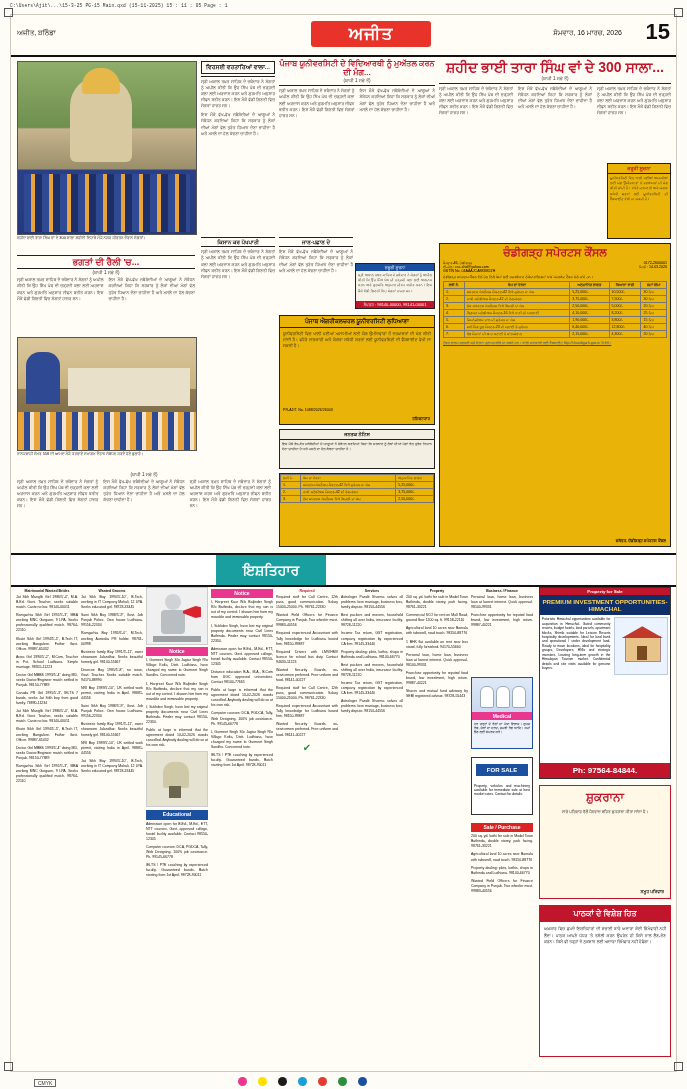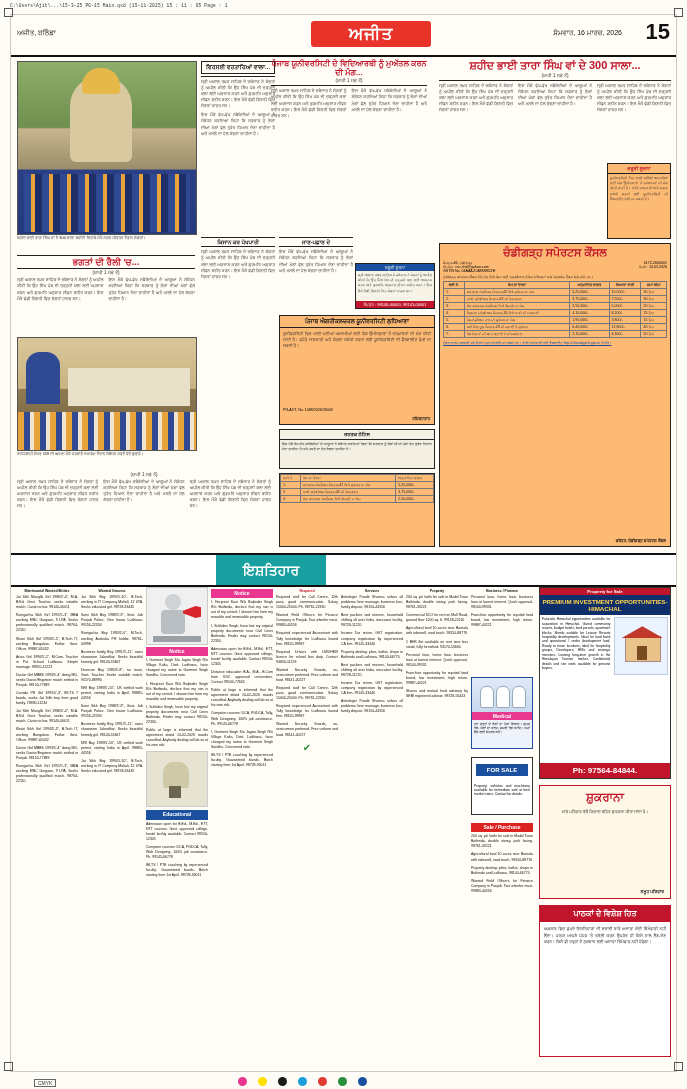--- a/index.html
+++ b/index.html
@@ -31,21 +31,21 @@
   .col{position:absolute;box-sizing:border-box;overflow:hidden;}
   .hl{font-weight:bold;color:#c0152a;text-align:center;line-height:1.15;}
   .hl.blk{color:#111;}
   .sub{font-size:4.6px;text-align:center;color:#333;margin-top:1px;}
   .body{font-size:4.2px;line-height:1.45;text-align:justify;color:#222;}
   .rule{border-top:1px solid #222;margin:2px 0;}
   
   .photo{position:absolute;background:#6c7f55;border:1px solid #555;overflow:hidden;}
   .caption{position:absolute;font-size:3.9px;line-height:1.35;color:#111;text-align:justify;}
   
-  .boxed{position:absolute;border:1px solid #222;box-sizing:border-box;background:#fdba74;}
+  .boxed{position:absolute;border:1px solid #222;box-sizing:border-box;background:#eab308;}
   .boxhead{font-weight:bold;color:#c0152a;text-align:center;font-size:11px;padding:2px 0;}
   .tbl{width:100%;border-collapse:collapse;font-size:3.6px;}
   .tbl td,.tbl th{border:1px solid #777;padding:1px 2px;vertical-align:top;color:#222;}
   
   .cbanner{position:absolute;left:0;width:665px;height:30px;background:#fff;border-top:2px solid #111;border-bottom:2px solid #111;}
   .cb-pink{position:absolute;left:0;top:0;width:205px;height:30px;background:#e9368e;color:#fff;font-size:16px;font-weight:bold;line-height:30px;text-align:center;}
   .cb-teal{position:absolute;left:205px;top:0;width:110px;height:30px;background:#1a9fa0;color:#fff;font-size:14px;font-weight:bold;line-height:30px;text-align:center;}
   .cb-blue{position:absolute;left:315px;top:0;width:350px;height:30px;color:#1b4fa0;font-size:21px;font-weight:bold;line-height:30px;text-align:center;letter-spacing:.5px;}
   
   .cls{position:absolute;font-size:3.5px;line-height:1.45;color:#111;text-align:justify;overflow:hidden;}
@@ -83,32 +83,32 @@
     </div>
     <div class="caption" style="left:6px;top:220px;width:178px;">ਸ਼ਹੀਦ ਭਾਈ ਤਾਰਾ ਸਿੰਘ ਵਾਂ ਦੇ 300 ਸਾਲਾ ਸ਼ਹੀਦੀ ਦਿਹਾੜੇ ਮੌਕੇ ਨਗਰ ਕੀਰਤਨ ਦੌਰਾਨ ਸੰਗਤਾਂ।</div>
 
     <div class="col" style="left:190px;top:46px;width:74px;">
       <div class="hl blk" style="font-size:6px;border:1px solid #222;padding:2px 0;">ਵਿਰਸਈ ਵਰਤਾਰਿਆਂ ਵਾਲਾ...</div>
       <div class="rule"></div>
       <div class="body">ਸ੍ਰੀ ਅਕਾਲ ਤਖ਼ਤ ਸਾਹਿਬ ਦੇ ਜਥੇਦਾਰ ਨੇ ਸੰਗਤਾਂ ਨੂੰ ਅਪੀਲ ਕੀਤੀ ਕਿ ਉਹ ਸਿੱਖ ਪੰਥ ਦੀ ਚੜ੍ਹਦੀ ਕਲਾ ਲਈ ਅਰਦਾਸ ਕਰਨ ਅਤੇ ਗੁਰਮਤਿ ਅਨੁਸਾਰ ਜੀਵਨ ਬਤੀਤ ਕਰਨ। ਇਸ ਮੌਕੇ ਵੱਡੀ ਗਿਣਤੀ ਵਿਚ ਸੰਗਤਾਂ ਹਾਜ਼ਰ ਸਨ।</div>
       <div class="body" style="margin-top:3px;">ਇਸ ਮੌਕੇ ਵੱਖ-ਵੱਖ ਜਥੇਬੰਦੀਆਂ ਦੇ ਆਗੂਆਂ ਨੇ ਸੰਬੋਧਨ ਕਰਦਿਆਂ ਕਿਹਾ ਕਿ ਸਰਕਾਰ ਨੂੰ ਲੋਕਾਂ ਦੀਆਂ ਮੰਗਾਂ ਵੱਲ ਤੁਰੰਤ ਧਿਆਨ ਦੇਣਾ ਚਾਹੀਦਾ ਹੈ ਅਤੇ ਮਸਲੇ ਦਾ ਹੱਲ ਕੱਢਣਾ ਚਾਹੀਦਾ ਹੈ।</div>
     </div>
 
-    <div class="col" style="left:260px;top:44px;width:156px;">
+    <div class="col" style="left:268px;top:44px;width:156px;">
       <div class="hl" style="font-size:8px;">ਪੰਜਾਬ ਯੂਨੀਵਰਸਿਟੀ ਦੇ ਵਿਦਿਆਰਥੀ ਨੂੰ ਮੁਅੱਤਲ ਕਰਨ ਦੀ ਮੰਗ...</div>
       <div class="sub">(ਬਾਕੀ 1 ਸਫ਼ੇ ਤੋਂ)</div>
       <div class="rule"></div>
       <div style="display:flex;gap:5px;">
         <div class="body" style="width:50%;">ਸ੍ਰੀ ਅਕਾਲ ਤਖ਼ਤ ਸਾਹਿਬ ਦੇ ਜਥੇਦਾਰ ਨੇ ਸੰਗਤਾਂ ਨੂੰ ਅਪੀਲ ਕੀਤੀ ਕਿ ਉਹ ਸਿੱਖ ਪੰਥ ਦੀ ਚੜ੍ਹਦੀ ਕਲਾ ਲਈ ਅਰਦਾਸ ਕਰਨ ਅਤੇ ਗੁਰਮਤਿ ਅਨੁਸਾਰ ਜੀਵਨ ਬਤੀਤ ਕਰਨ। ਇਸ ਮੌਕੇ ਵੱਡੀ ਗਿਣਤੀ ਵਿਚ ਸੰਗਤਾਂ ਹਾਜ਼ਰ ਸਨ।</div>
         <div class="body" style="width:50%;">ਇਸ ਮੌਕੇ ਵੱਖ-ਵੱਖ ਜਥੇਬੰਦੀਆਂ ਦੇ ਆਗੂਆਂ ਨੇ ਸੰਬੋਧਨ ਕਰਦਿਆਂ ਕਿਹਾ ਕਿ ਸਰਕਾਰ ਨੂੰ ਲੋਕਾਂ ਦੀਆਂ ਮੰਗਾਂ ਵੱਲ ਤੁਰੰਤ ਧਿਆਨ ਦੇਣਾ ਚਾਹੀਦਾ ਹੈ ਅਤੇ ਮਸਲੇ ਦਾ ਹੱਲ ਕੱਢਣਾ ਚਾਹੀਦਾ ਹੈ।</div>
       </div>
     </div>
 
     <div class="col" style="left:428px;top:44px;width:232px;">
-      <div class="hl" style="font-size:11px;">ਸ਼ਹੀਦ ਭਾਈ ਤਾਰਾ ਸਿੰਘ ਵਾਂ ਦੇ 300 ਸਾਲਾ...</div>
+      <div class="hl" style="font-size:14px;">ਸ਼ਹੀਦ ਭਾਈ ਤਾਰਾ ਸਿੰਘ ਵਾਂ ਦੇ 300 ਸਾਲਾ...</div>
       <div class="sub">(ਬਾਕੀ 1 ਸਫ਼ੇ ਤੋਂ)</div>
       <div class="rule"></div>
       <div style="display:flex;gap:5px;">
         <div class="body" style="width:33%;">ਸ੍ਰੀ ਅਕਾਲ ਤਖ਼ਤ ਸਾਹਿਬ ਦੇ ਜਥੇਦਾਰ ਨੇ ਸੰਗਤਾਂ ਨੂੰ ਅਪੀਲ ਕੀਤੀ ਕਿ ਉਹ ਸਿੱਖ ਪੰਥ ਦੀ ਚੜ੍ਹਦੀ ਕਲਾ ਲਈ ਅਰਦਾਸ ਕਰਨ ਅਤੇ ਗੁਰਮਤਿ ਅਨੁਸਾਰ ਜੀਵਨ ਬਤੀਤ ਕਰਨ। ਇਸ ਮੌਕੇ ਵੱਡੀ ਗਿਣਤੀ ਵਿਚ ਸੰਗਤਾਂ ਹਾਜ਼ਰ ਸਨ।</div>
         <div class="body" style="width:33%;">ਇਸ ਮੌਕੇ ਵੱਖ-ਵੱਖ ਜਥੇਬੰਦੀਆਂ ਦੇ ਆਗੂਆਂ ਨੇ ਸੰਬੋਧਨ ਕਰਦਿਆਂ ਕਿਹਾ ਕਿ ਸਰਕਾਰ ਨੂੰ ਲੋਕਾਂ ਦੀਆਂ ਮੰਗਾਂ ਵੱਲ ਤੁਰੰਤ ਧਿਆਨ ਦੇਣਾ ਚਾਹੀਦਾ ਹੈ ਅਤੇ ਮਸਲੇ ਦਾ ਹੱਲ ਕੱਢਣਾ ਚਾਹੀਦਾ ਹੈ।</div>
         <div class="body" style="width:33%;">ਸ੍ਰੀ ਅਕਾਲ ਤਖ਼ਤ ਸਾਹਿਬ ਦੇ ਜਥੇਦਾਰ ਨੇ ਸੰਗਤਾਂ ਨੂੰ ਅਪੀਲ ਕੀਤੀ ਕਿ ਉਹ ਸਿੱਖ ਪੰਥ ਦੀ ਚੜ੍ਹਦੀ ਕਲਾ ਲਈ ਅਰਦਾਸ ਕਰਨ ਅਤੇ ਗੁਰਮਤਿ ਅਨੁਸਾਰ ਜੀਵਨ ਬਤੀਤ ਕਰਨ। ਇਸ ਮੌਕੇ ਵੱਡੀ ਗਿਣਤੀ ਵਿਚ ਸੰਗਤਾਂ ਹਾਜ਼ਰ ਸਨ।</div>
       </div>
     </div>
 
     <div class="boxed" style="left:596px;top:148px;width:64px;height:76px;">

